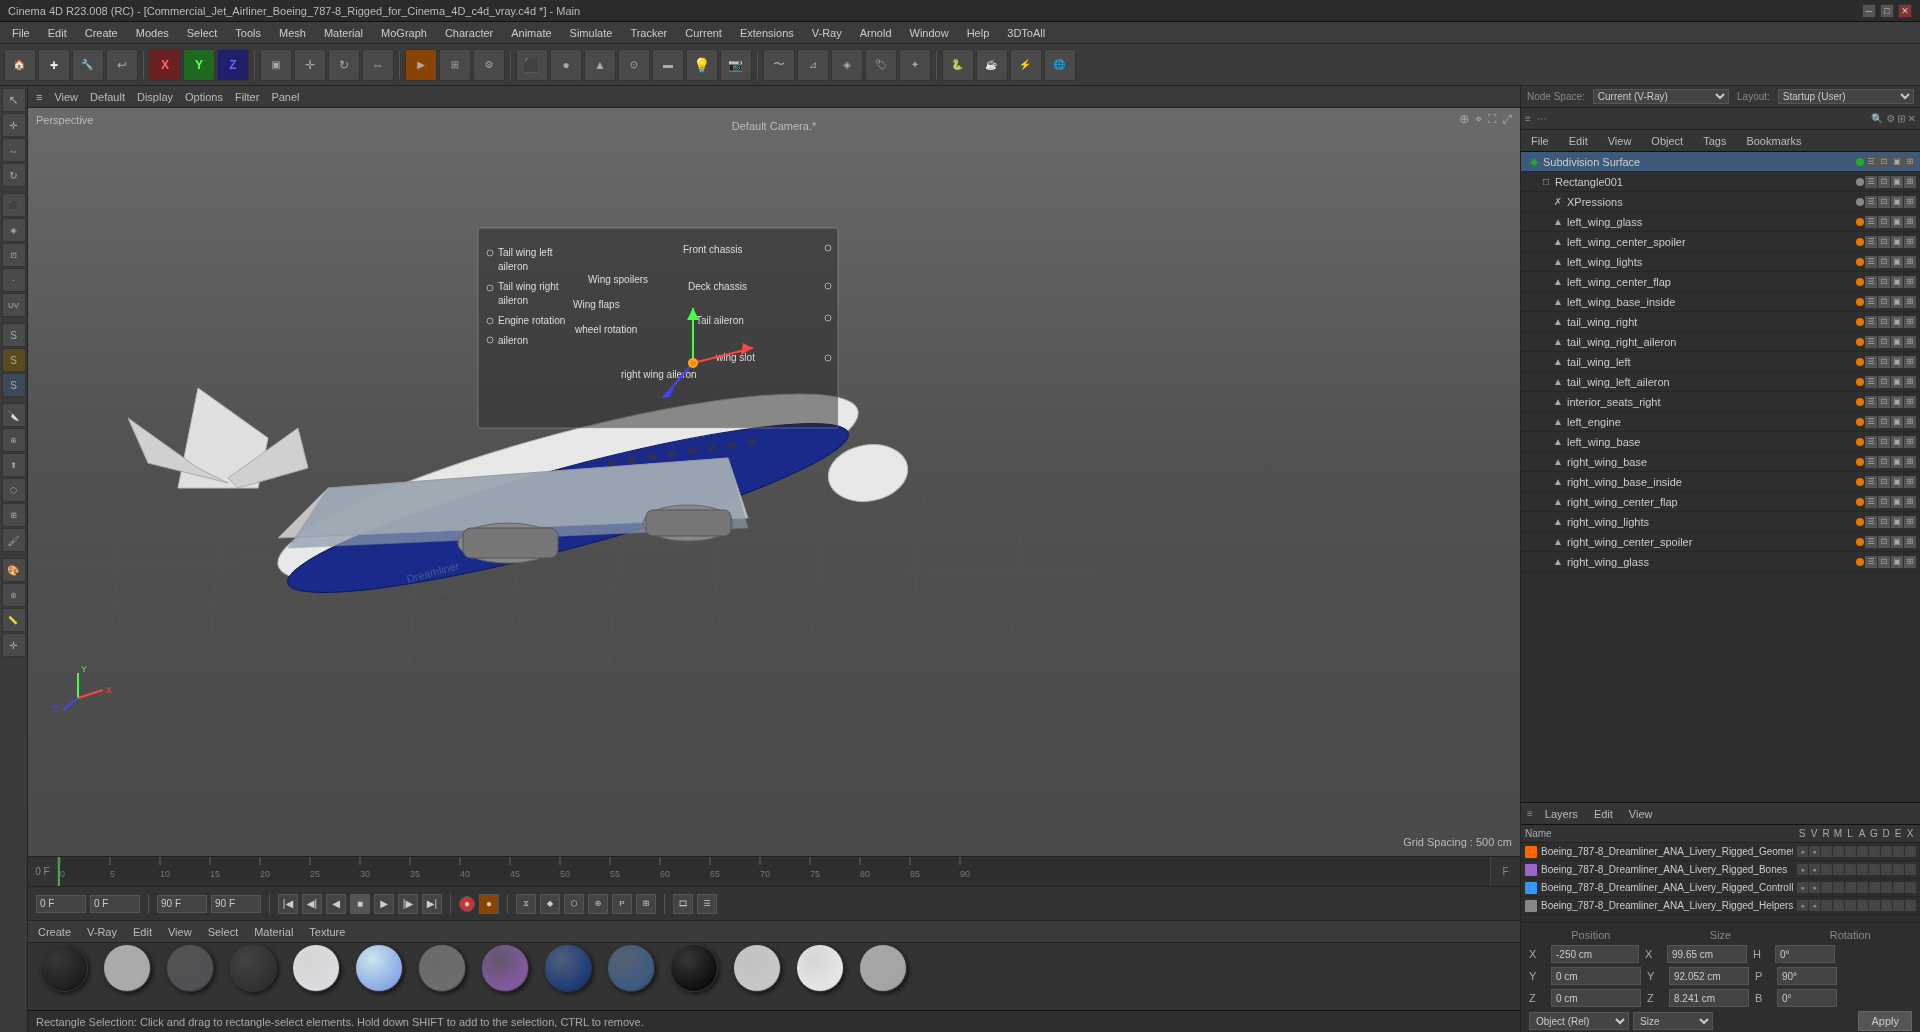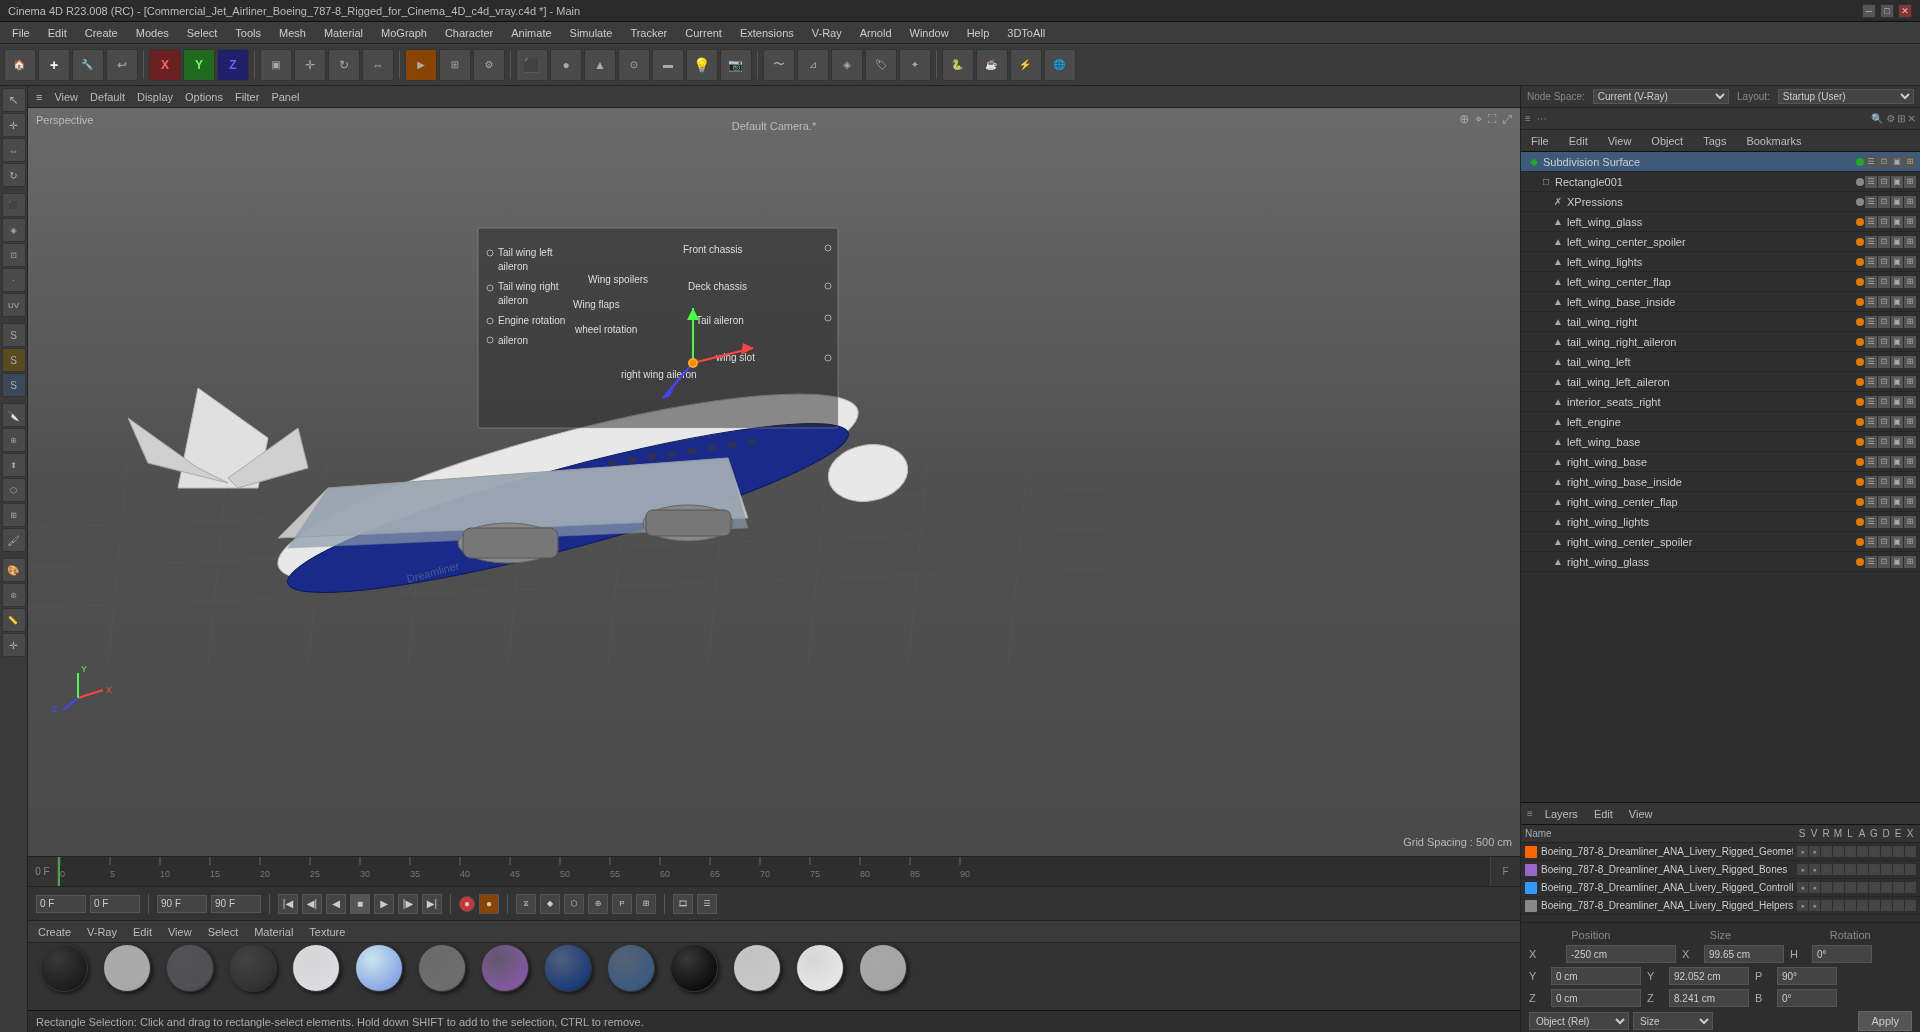--- a/index.html
+++ b/index.html
@@ -1334,21 +1334,21 @@
     </div>
 
     <div id="props-panel">
       <div class="prop-row">
         <span class="prop-group-label">Position</span>
         <span class="prop-group-label">Size</span>
         <span class="prop-group-label">Rotation</span>
       </div>
       <div class="prop-row">
         <span class="prop-label">X</span>
-        <input class="prop-input" style="width: 110px; margin-left: 15px;" value="-250 cm">
+        <input class="prop-input" style="width: 88px;" value="-250 cm">
         <span class="prop-label">X</span>
         <input class="prop-input" style="width: 80px;" value="99.65 cm">
         <span class="prop-label">H</span>
         <input class="prop-input" style="width: 60px;" value="0°">
       </div>
       <div class="prop-row">
         <span class="prop-label">Y</span>
         <input class="prop-input" style="width: 90px;" value="0 cm">
         <span class="prop-label">Y</span>
         <input class="prop-input" style="width: 80px;" value="92.052 cm">

